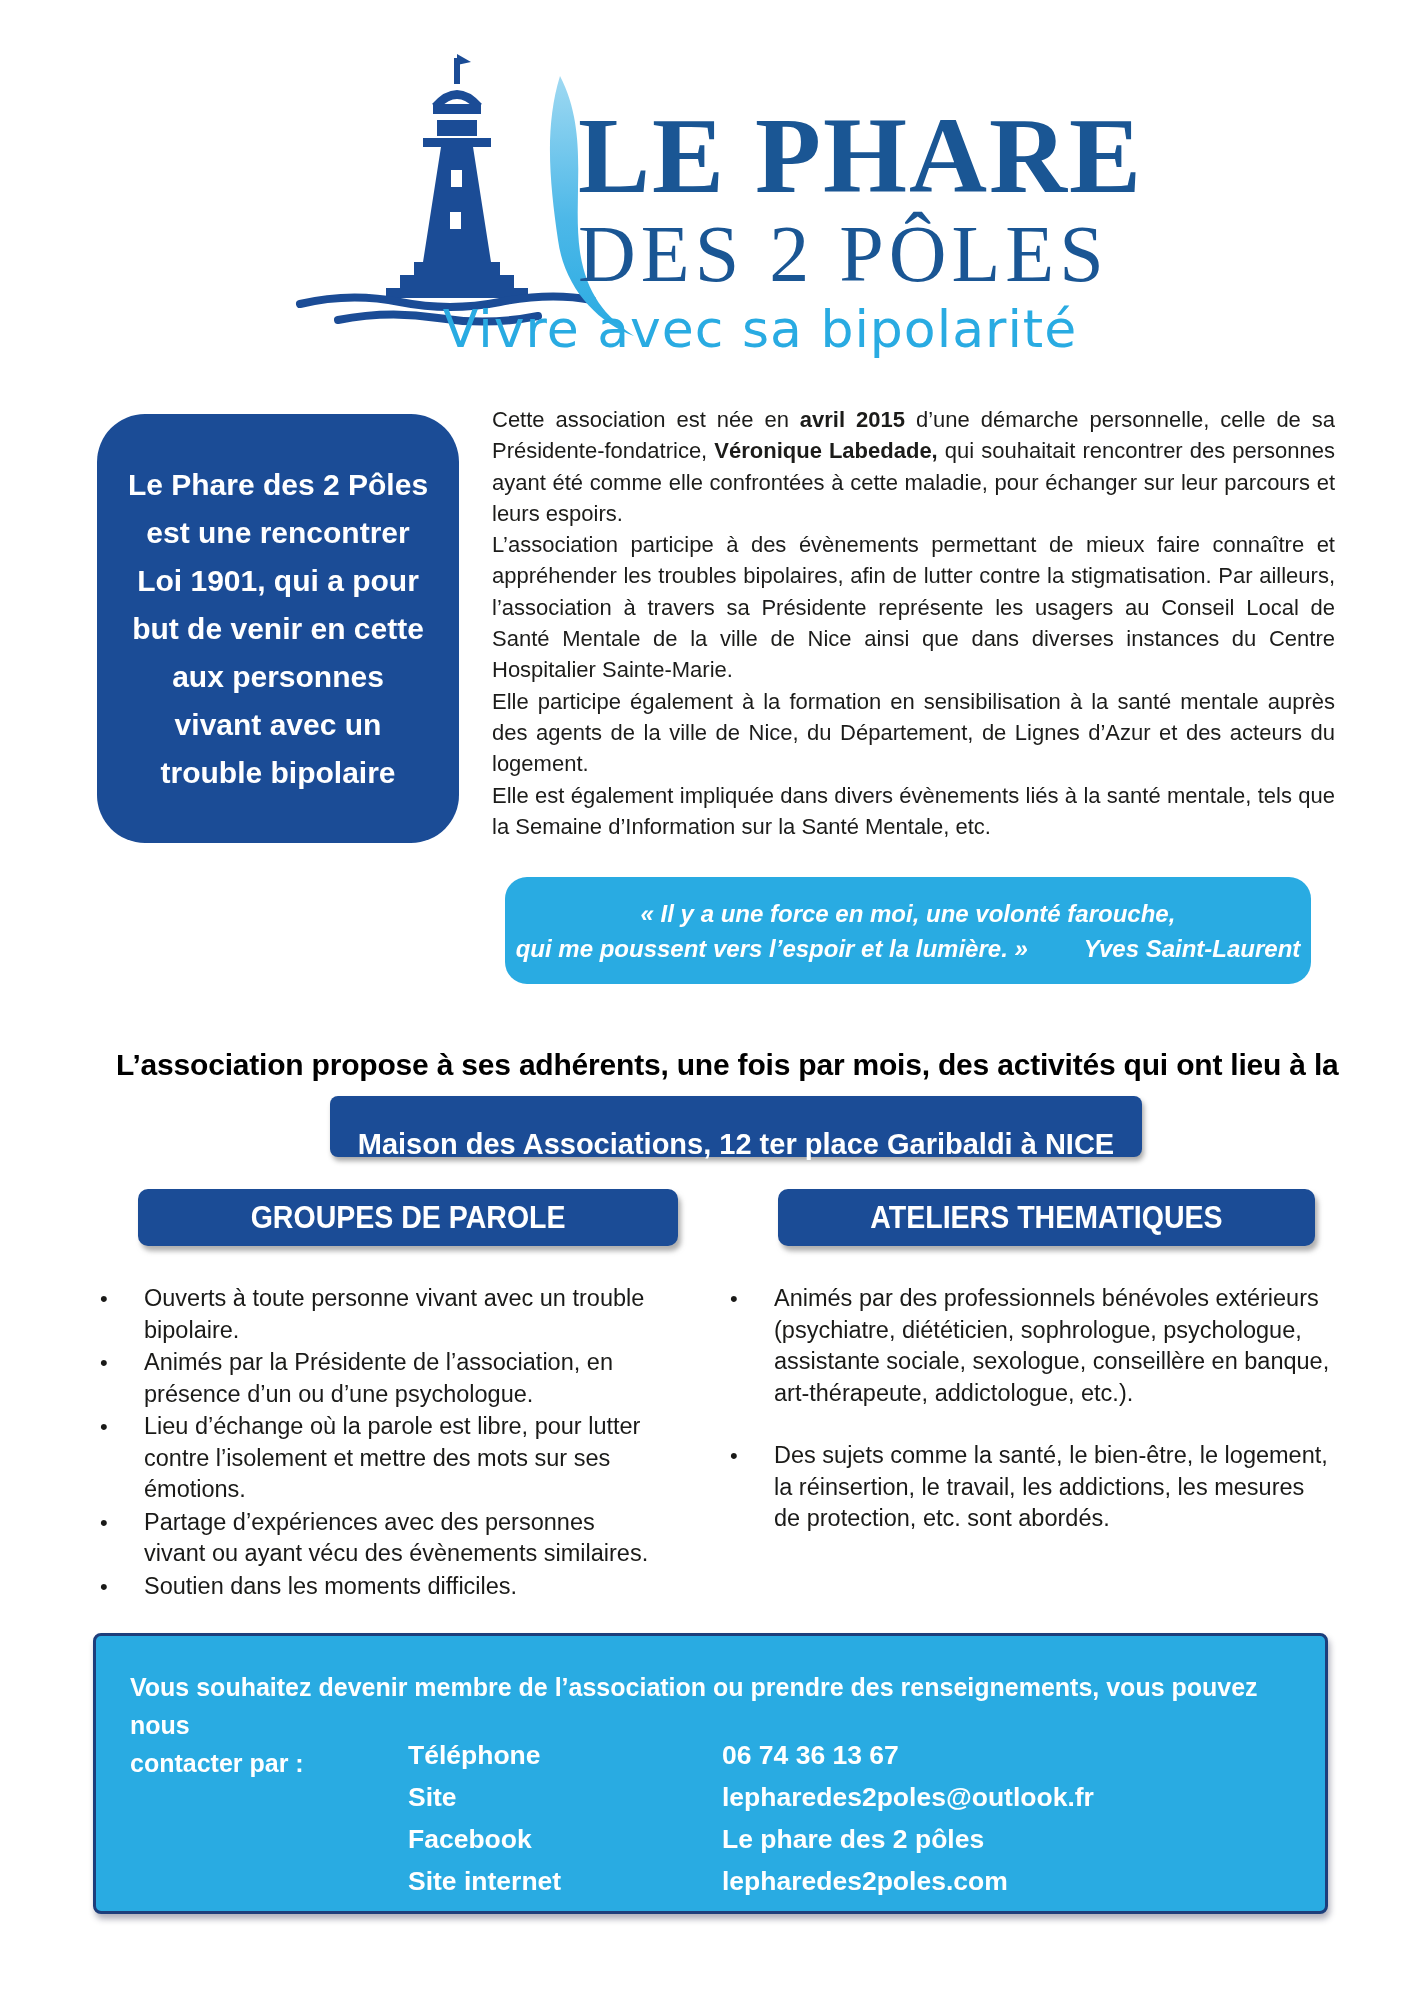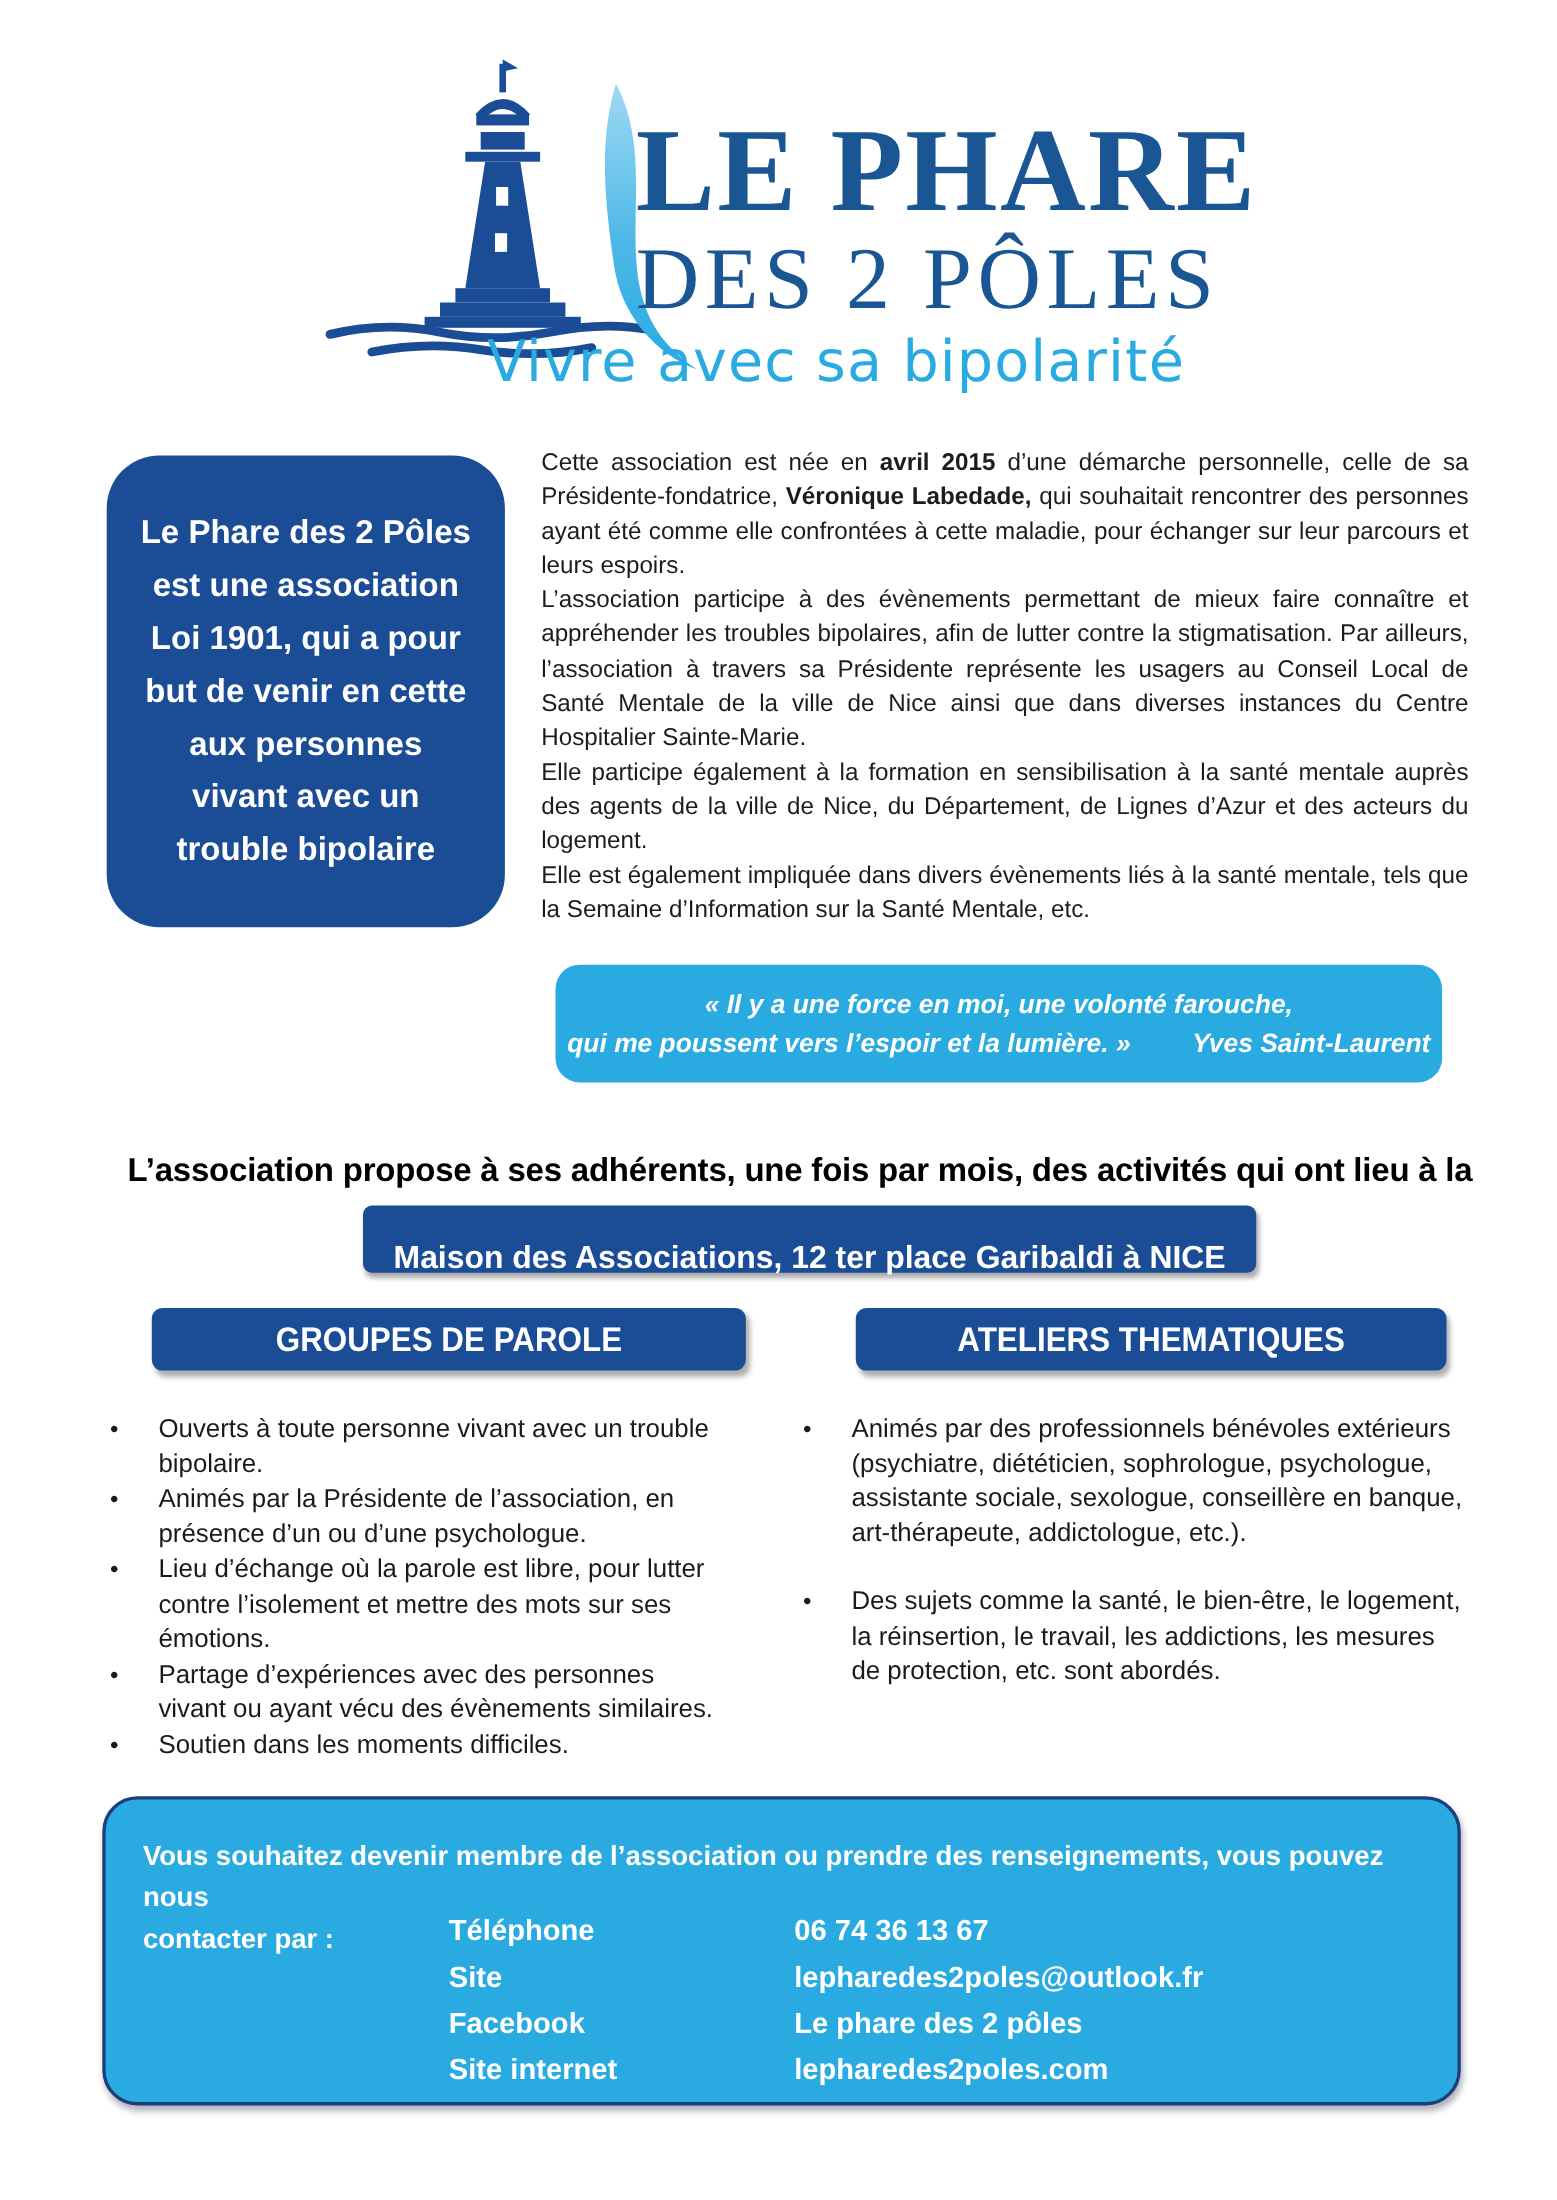--- a/index.html
+++ b/index.html
@@ -52,21 +52,21 @@
   .bullet-list{position:absolute;top:1283px;list-style:none;margin:0;padding:0;
                font-size:23.5px;line-height:31.5px;color:#1a1a18;}
   .bullet-list.left{left:100px;width:550px;}
   .bullet-list.right{left:730px;width:600px;}
   .bullet-list li{display:flex;margin:0 0 1px 0;}
   .bullet-list .blt{flex:0 0 44px;font-size:22px;}
   .bullet-list.right li.spaced{margin-top:31px;}
 
   
   .contact-box{position:absolute;left:93px;top:1633px;width:1229px;height:275px;background:#29abe2;
-               border:3px solid #1d3e7b;border-radius:32px;box-shadow:2px 5px 6px rgba(30,30,60,0.35);
+               border:3px solid #1d3e7b;border-radius:8px;box-shadow:2px 5px 6px rgba(30,30,60,0.35);
                color:#fff;font-weight:bold;}
   .contact-intro{position:absolute;left:34px;top:32px;width:1165px;font-size:25px;line-height:38px;}
   .contact-rows{position:absolute;left:312px;top:98px;font-size:26.5px;line-height:42px;}
   .contact-row{display:flex;}
   .contact-row .lbl{width:314px;}
 </style>
 </head>
 <body>
 
 <div class="page">
@@ -106,21 +106,21 @@
 
   <div class="brand">
     <div class="brand-line1">LE PHARE</div>
     <div class="brand-line2">DES 2 PÔLES</div>
   </div>
   <div class="tagline">Vivre avec sa bipolarité</div>
 
   <div class="mission-box">
     <div class="mission-text">
         <div>Le Phare des 2 Pôles</div>
-        <div>est une association</div>
+        <div>est une rencontrer</div>
         <div>Loi 1901, qui a pour</div>
         <div>but de venir en cette</div>
         <div>aux personnes</div>
         <div>vivant avec un</div>
         <div>trouble bipolaire</div>
       </div>
   </div>
 
   <div class="about">
       <p class="para"><span>Cette association est née en </span><b>avril 2015</b><span> d’une démarche personnelle, celle de sa Présidente-fondatrice, </span><b>Véronique Labedade,</b><span> qui souhaitait rencontrer des personnes ayant été comme elle confrontées à cette maladie, pour échanger sur leur parcours et leurs espoirs.</span></p>

